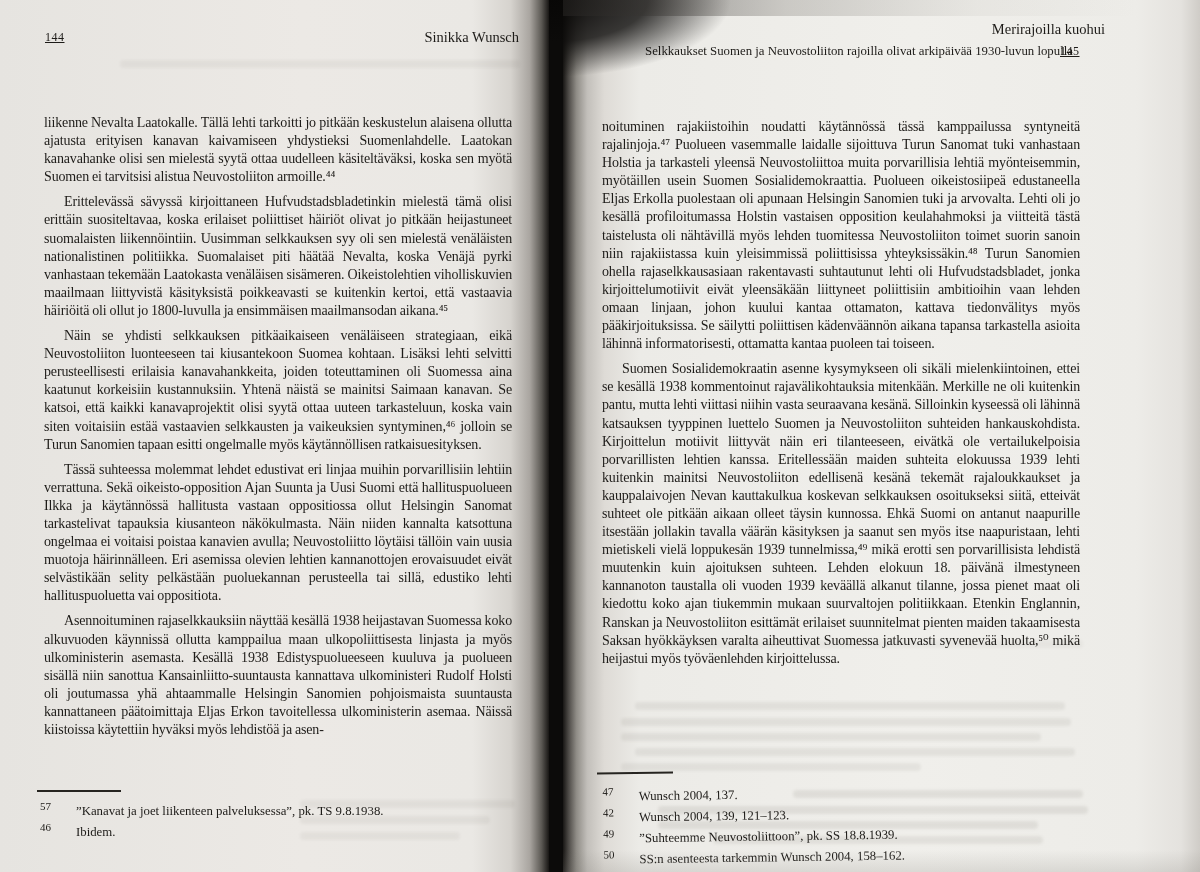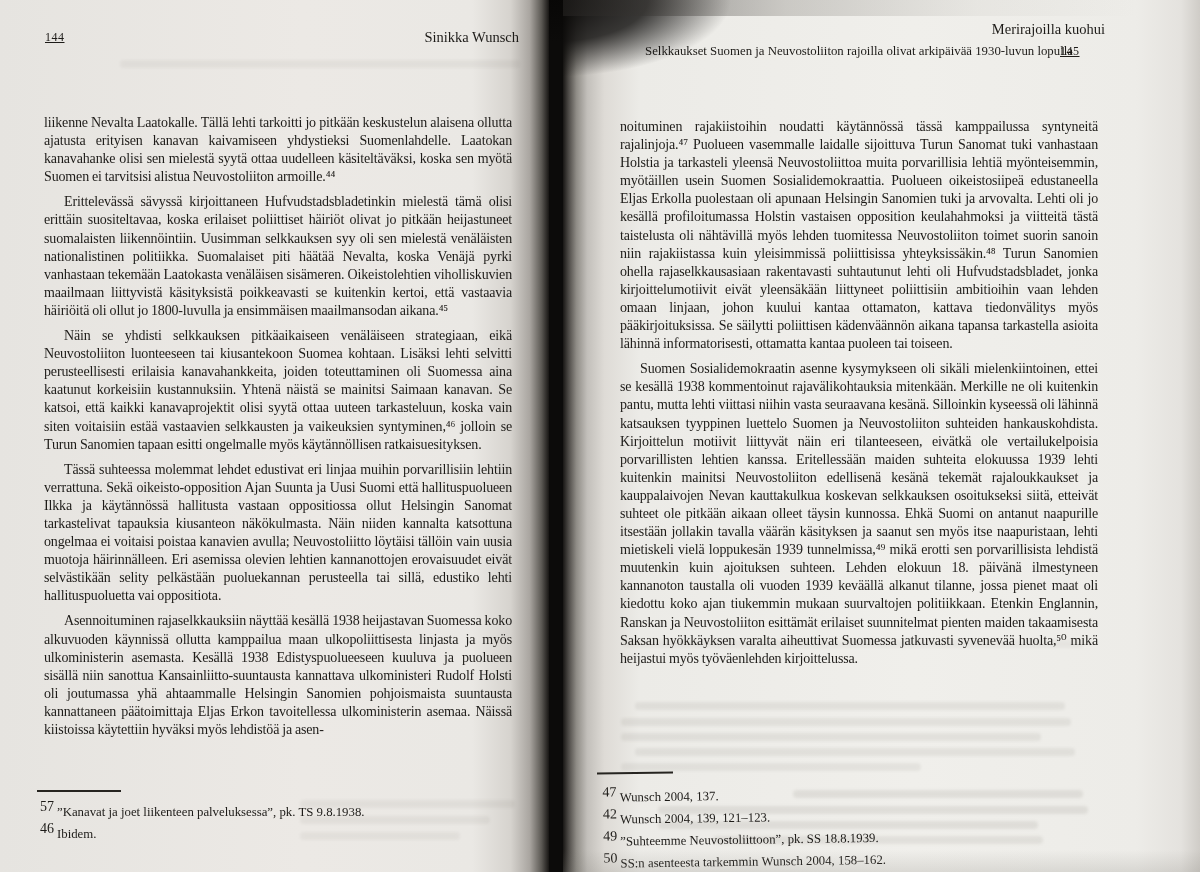--- a/index.html
+++ b/index.html
@@ -49,30 +49,30 @@
   
   .bodytext {
     position:absolute; text-align:justify;
     font-size:14px; line-height:18.1px;
     letter-spacing:-0.15px; word-spacing:-0.4px;
     overflow:hidden;
   }
   .bodytext p { margin:7px; }
   .bodytext p.indent { text-indent:20px; }
   .body-left  { left:37px; top:107px; width:482px; height:664px; }
-  .body-right { left:50px; top:111px; width:492px; height:604px; }
+  .body-right { left:32px; top:111px; width:492px; height:604px; }
   
   .fnrule { position:absolute; height:2px; background:#262420; }
   .fnrule-left  { left:37px;  top:790px; width:84px; }
   .fnrule-right { left:34px;  top:772px; width:76px; transform:rotate(-0.6deg); }
   .footnotes { position:absolute; font-size:12.8px; line-height:15.8px; }
   .footnotes-left  { left:40px; top:799px; width:480px; }
   .footnotes-right { left:40px; top:781px; width:500px; transform:rotate(-0.8deg); }
   .footnote { white-space:nowrap; }
-  .footnote sup { font-size:14px; margin-right:3px; letter-spacing:0; }
+  .footnote sup { font-size:11px; margin-right:25px; letter-spacing:0; }
   
   .ghost {
     position:absolute; height:8px; border-radius:4px;
     background:#6f6a61; filter:blur(1.6px); pointer-events:none;
   }
 </style>
 </head>
 <body>
 
 <div class="spread">

